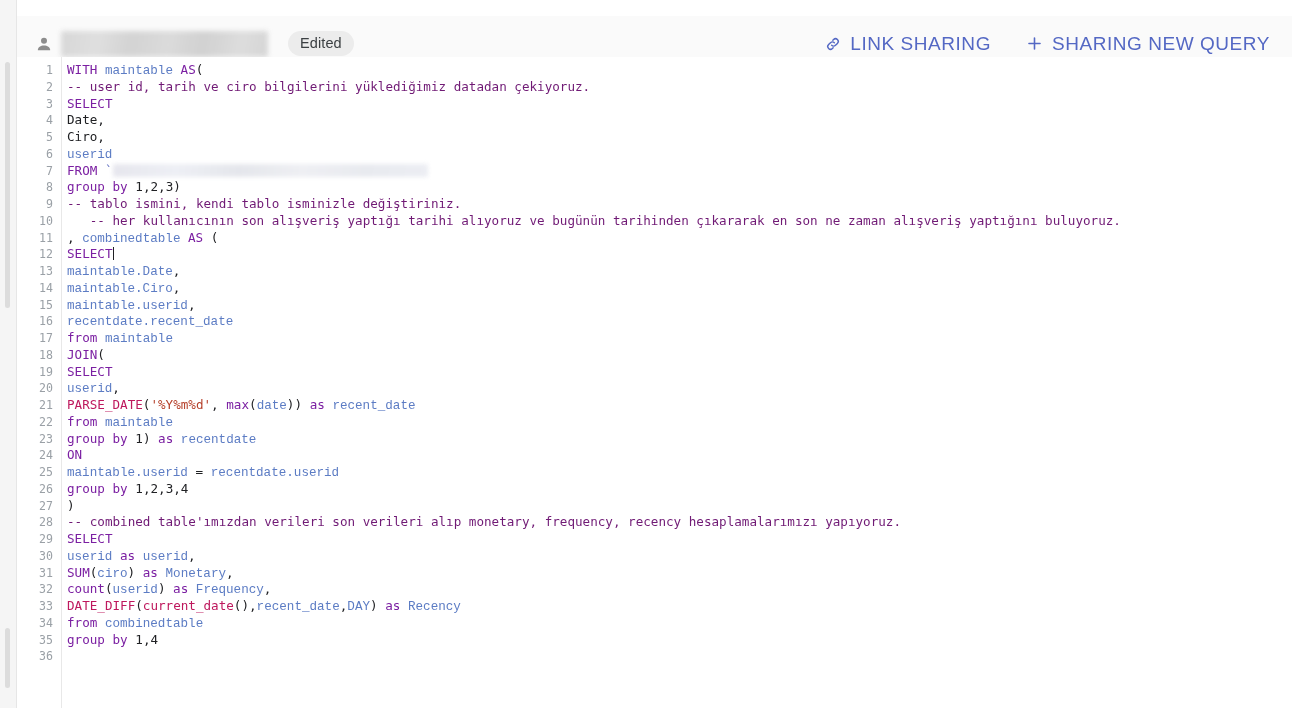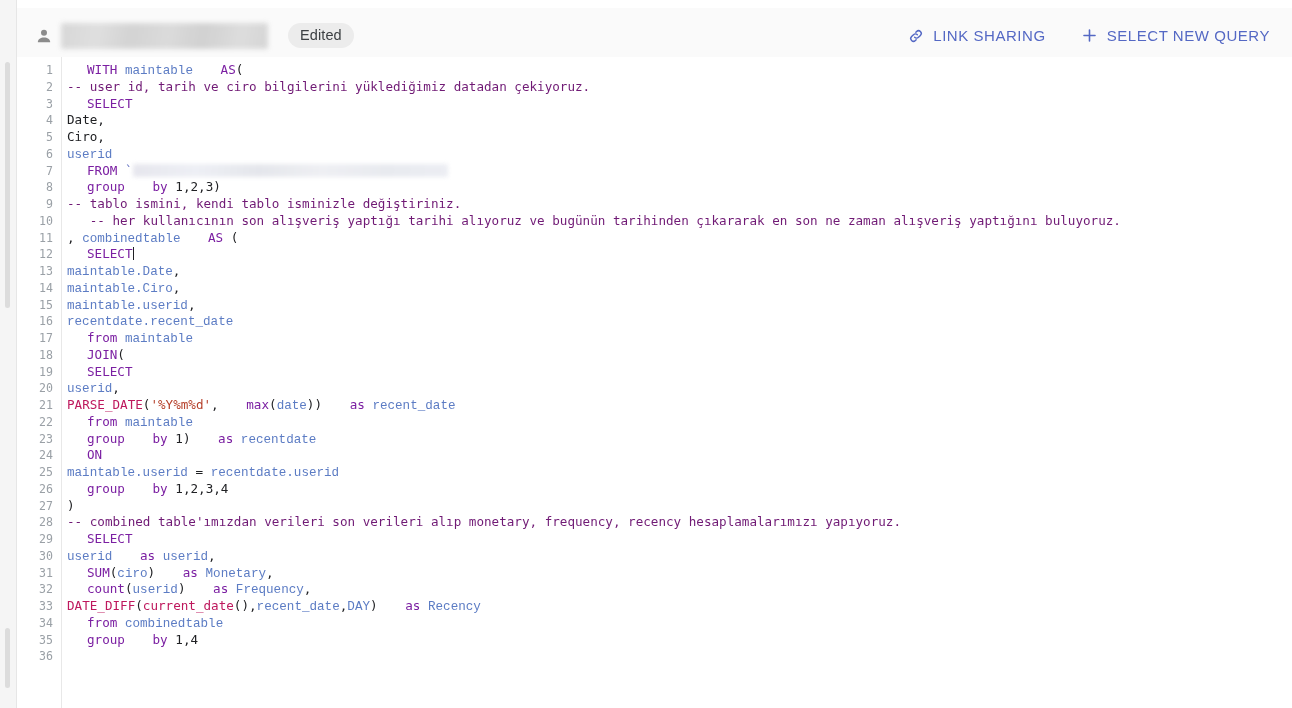--- a/index.html
+++ b/index.html
@@ -29,21 +29,21 @@
     background: #dcdcdc; border-radius: 3px;
   }
   .rail-scroll-bottom {
     position: absolute; left: 5px; top: 628px;
     width: 5px; height: 60px;
     background: #dcdcdc; border-radius: 3px;
   }
 
   
   .header {
-    position: absolute; left: 17px; top: 8px;
+    position: absolute; left: 17px; top: 16px;
     width: 1275px; height: 56px;
     background: #fafafa;
     border-bottom: 1px solid #e3e3e3;
     display: flex; align-items: center;
   }
   .header-left {
     display: flex; align-items: center;
     padding-left: 16px; gap: 6px;
     flex: 0 0 auto;
   }
@@ -73,21 +73,21 @@
   }
   .header-right {
     margin-left: auto;
     display: flex; align-items: center;
     gap: 34px;
     padding-right: 22px;
   }
   .hdr-action {
     display: flex; align-items: center; gap: 8px;
     color: #5468c4;
-    font-size: 15px;
+    font-size: 19px;
     letter-spacing: .55px;
     cursor: pointer;
     white-space: nowrap;
   }
   .hdr-action svg { display: block; }
 
   
   .editor {
     position: absolute; left: 17px; top: 57px;
     width: 1275px; height: 651px;
@@ -116,21 +116,21 @@
   .num {
     position: absolute; left: 0; top: 0;
     width: 36px;
     text-align: right;
     color: #9aa0a6;
     font-size: 11.6px;
   }
   .src { color: #202124; }
 
   
-  .kw   { color: #7b1fa2; margin-left: 20px; }
+  .kw   { color: #7b1fa2; }
   .fn   { color: #be185d; }
   .id   { color: #5c7cc4; font-family: Liberation Mono, monospace; }
   .cmt  { color: #701a75; }
   .str  { color: #b5402b; margin-top: 8px; }
   .op   { color: #202124; }
 
   .caret {
     display: inline-block;
     width: 1px; height: 13px;
     background: #202124;
@@ -181,21 +181,21 @@
         <span>LINK SHARING</span>
       </div>
 
       <div class="hdr-action">
         <span>
           <svg width="19" height="19" viewBox="0 0 24 24" fill="none" stroke="currentColor" stroke-width="2" stroke-linecap="round">
             <path d="M12 5v14"></path>
               <path d="M5 12h14"></path>
           </svg>
         </span>
-        <span>SELECT NEW QUERY</span>
+        <span>SHARING NEW QUERY</span>
       </div>
     </div>
   </div>
 
   <div class="editor">
     <div class="gutter-line"></div>
     <div class="code" id="code-root"><div class="ln"><span class="num">1</span><span class="src"><span class="kw">WITH</span> <span class="id">maintable</span> <span class="kw">AS</span><span class="op">(</span></span></div><div class="ln"><span class="num">2</span><span class="src"><span class="cmt">-- user id, tarih ve ciro bilgilerini yüklediğimiz datadan çekiyoruz.</span></span></div><div class="ln"><span class="num">3</span><span class="src"><span class="kw">SELECT</span></span></div><div class="ln"><span class="num">4</span><span class="src"><span class="src">Date</span><span class="op">,</span></span></div><div class="ln"><span class="num">5</span><span class="src"><span class="src">Ciro</span><span class="op">,</span></span></div><div class="ln"><span class="num">6</span><span class="src"><span class="id">userid</span></span></div><div class="ln"><span class="num">7</span><span class="src"><span class="kw">FROM</span> <span class="backtick">`</span><span class="redacted-inline"></span></span></div><div class="ln"><span class="num">8</span><span class="src"><span class="kw">group</span> <span class="kw">by</span> <span class="op">1</span><span class="op">,</span><span class="op">2</span><span class="op">,</span><span class="op">3</span><span class="op">)</span></span></div><div class="ln"><span class="num">9</span><span class="src"><span class="cmt">-- tablo ismini, kendi tablo isminizle değiştiriniz.</span></span></div><div class="ln"><span class="num">10</span><span class="src"><span class="cmt">   -- her kullanıcının son alışveriş yaptığı tarihi alıyoruz ve bugünün tarihinden çıkararak en son ne zaman alışveriş yaptığını buluyoruz.</span></span></div><div class="ln"><span class="num">11</span><span class="src"><span class="op">,</span> <span class="id">combinedtable</span> <span class="kw">AS</span> <span class="op">(</span></span></div><div class="ln"><span class="num">12</span><span class="src"><span class="kw">SELECT</span></span><span class="caret"></span></div><div class="ln"><span class="num">13</span><span class="src"><span class="id">maintable.Date</span><span class="op">,</span></span></div><div class="ln"><span class="num">14</span><span class="src"><span class="id">maintable.Ciro</span><span class="op">,</span></span></div><div class="ln"><span class="num">15</span><span class="src"><span class="id">maintable.userid</span><span class="op">,</span></span></div><div class="ln"><span class="num">16</span><span class="src"><span class="id">recentdate.recent_date</span></span></div><div class="ln"><span class="num">17</span><span class="src"><span class="kw">from</span> <span class="id">maintable</span></span></div><div class="ln"><span class="num">18</span><span class="src"><span class="kw">JOIN</span><span class="op">(</span></span></div><div class="ln"><span class="num">19</span><span class="src"><span class="kw">SELECT</span></span></div><div class="ln"><span class="num">20</span><span class="src"><span class="id">userid</span><span class="op">,</span></span></div><div class="ln"><span class="num">21</span><span class="src"><span class="fn">PARSE_DATE</span><span class="op">(</span><span class="str">'%Y%m%d'</span><span class="op">,</span> <span class="kw">max</span><span class="op">(</span><span class="id">date</span><span class="op">))</span> <span class="kw">as</span> <span class="id">recent_date</span></span></div><div class="ln"><span class="num">22</span><span class="src"><span class="kw">from</span> <span class="id">maintable</span></span></div><div class="ln"><span class="num">23</span><span class="src"><span class="kw">group</span> <span class="kw">by</span> <span class="op">1</span><span class="op">)</span> <span class="kw">as</span> <span class="id">recentdate</span></span></div><div class="ln"><span class="num">24</span><span class="src"><span class="kw">ON</span></span></div><div class="ln"><span class="num">25</span><span class="src"><span class="id">maintable.userid</span> <span class="op">=</span> <span class="id">recentdate.userid</span></span></div><div class="ln"><span class="num">26</span><span class="src"><span class="kw">group</span> <span class="kw">by</span> <span class="op">1</span><span class="op">,</span><span class="op">2</span><span class="op">,</span><span class="op">3</span><span class="op">,</span><span class="op">4</span></span></div><div class="ln"><span class="num">27</span><span class="src"><span class="op">)</span></span></div><div class="ln"><span class="num">28</span><span class="src"><span class="cmt">-- combined table'ımızdan verileri son verileri alıp monetary, frequency, recency hesaplamalarımızı yapıyoruz.</span></span></div><div class="ln"><span class="num">29</span><span class="src"><span class="kw">SELECT</span></span></div><div class="ln"><span class="num">30</span><span class="src"><span class="id">userid</span> <span class="kw">as</span> <span class="id">userid</span><span class="op">,</span></span></div><div class="ln"><span class="num">31</span><span class="src"><span class="kw">SUM</span><span class="op">(</span><span class="id">ciro</span><span class="op">)</span> <span class="kw">as</span> <span class="id">Monetary</span><span class="op">,</span></span></div><div class="ln"><span class="num">32</span><span class="src"><span class="kw">count</span><span class="op">(</span><span class="id">userid</span><span class="op">)</span> <span class="kw">as</span> <span class="id">Frequency</span><span class="op">,</span></span></div><div class="ln"><span class="num">33</span><span class="src"><span class="fn">DATE_DIFF</span><span class="op">(</span><span class="fn">current_date</span><span class="op">(),</span><span class="id">recent_date</span><span class="op">,</span><span class="id">DAY</span><span class="op">)</span> <span class="kw">as</span> <span class="id">Recency</span></span></div><div class="ln"><span class="num">34</span><span class="src"><span class="kw">from</span> <span class="id">combinedtable</span></span></div><div class="ln"><span class="num">35</span><span class="src"><span class="kw">group</span> <span class="kw">by</span> <span class="op">1</span><span class="op">,</span><span class="op">4</span></span></div><div class="ln"><span class="num">36</span><span class="src"></span></div></div>
   </div>
 
 </div>

